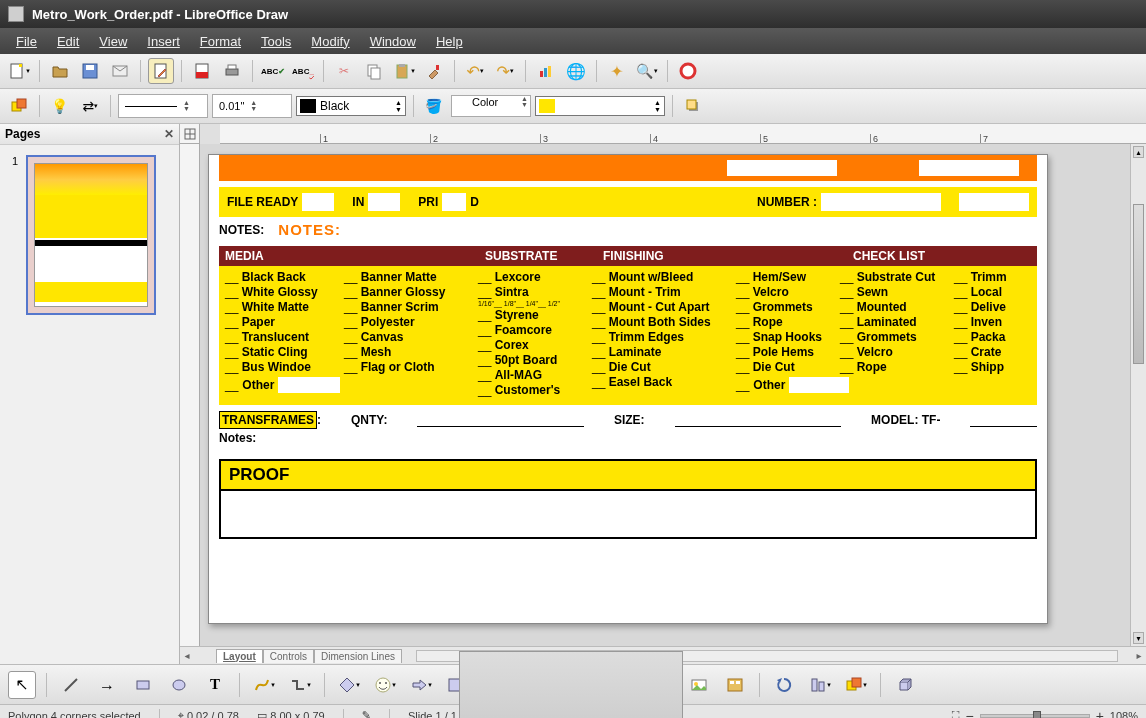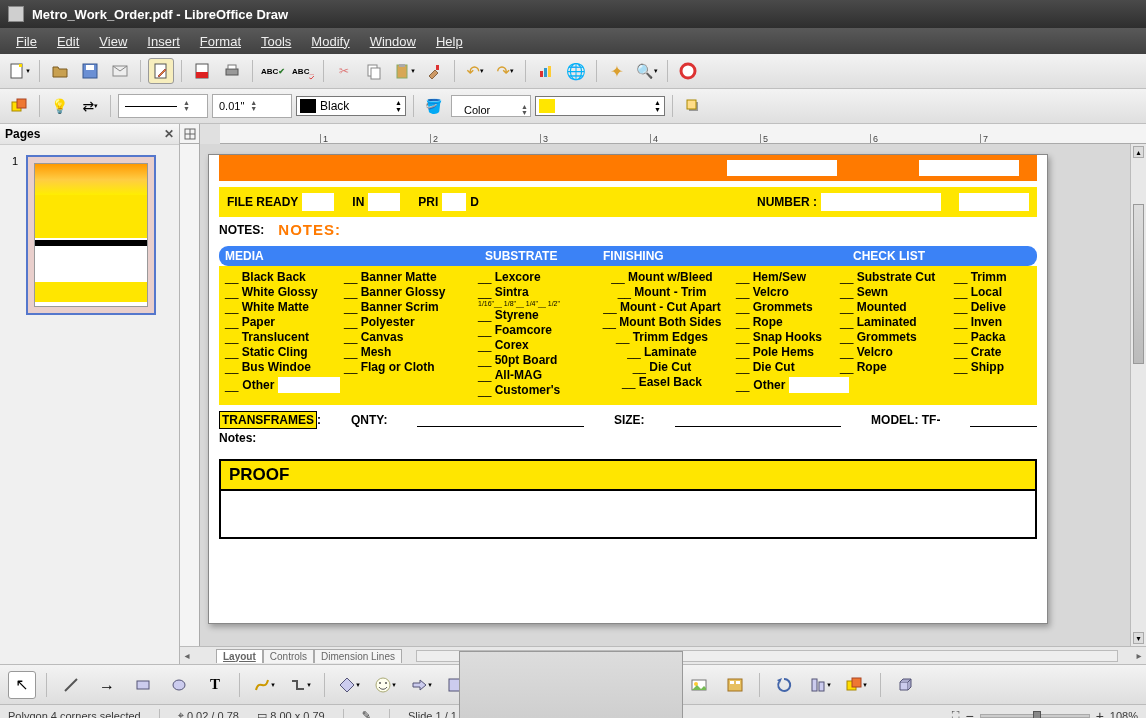--- a/index.html
+++ b/index.html
@@ -16,21 +16,21 @@
 
     
     .toolbar { background:linear-gradient(#f3f3f3,#dfdfdf); border-bottom:1px solid #bfbfbf; display:flex; align-items:center; padding:4px 6px; gap:4px; }
     .toolbar .btn { width:26px; height:26px; border:1px solid transparent; display:flex; align-items:center; justify-content:center; border-radius:3px; }
     .toolbar .sep { width:1px; height:22px; background:#bbb; margin:0 3px; }
     .spin { height:24px; display:flex; align-items:center; border:1px solid #aaa; background:#fff; padding:0 2px 0 6px; font-size:11px;}
     .spin .arrows { display:flex; flex-direction:column; margin-left:4px;}
     .spin .arrows span { font-size:7px; line-height:6px; color:#555; padding:0 2px;}
     .colorbox { width:56px; height:20px; border:1px solid #777; display:flex; align-items:center; gap:4px; padding:0 3px; background:#fff;}
     .swatch { width:16px; height:14px; }
-    .colordrop { width:90px; height:22px; border:1px solid #aaa; display:flex; align-items:flex-end; padding:0 12px; font-size:11px; background:#fff; position:relative;}
+    .colordrop { width:90px; height:22px; border:1px solid #aaa; display:flex; align-items:flex-start; padding:0 20px; font-size:11px; background:#fff; position:relative;}
     .colordrop .arrows { position:absolute; right:2px; display:flex; flex-direction:column;}
     .colordrop .arrows span { font-size:7px; line-height:6px; color:#555;}
 
     
     .main { display:flex; height:540px; }
 
     
     .pages { width:180px; background:#f0f0f0; border-right:1px solid #b4b4b4; display:flex; flex-direction:column;}
     .pages-hdr { display:flex; justify-content:space-between; align-items:center; padding:3px 5px; font-size:12px; font-weight:bold; border-bottom:1px solid #ccc; background:linear-gradient(#f7f7f7,#e4e4e4);}
     .pages-hdr .closebtn { font-size:12px; color:#555; cursor:default; }
@@ -63,21 +63,21 @@
     .doc .orange { background:#ff7a00; height:26px; margin:0 10px 6px; position:relative;}
     .doc .orange .wbox { position:absolute; background:#fff; height:16px; top:5px;}
     .doc .yellowrow { background:#ffe600; margin:0 10px; padding:6px 8px; font-weight:bold; display:flex; align-items:center; gap:18px; font-size:12px;text-align:center;}
     .doc .yellowrow .lab { display:flex; align-items:center; gap:4px;}
     .doc .yellowrow .box { background:#fff; border:none; width:32px; height:18px;}
     .doc .yellowrow .boxlg { width:120px;}
     .doc .yellowrow .boxmd { width:70px;}
     .doc .notes-row { display:flex; align-items:center; gap:10px; margin:2px 10px 6px; font-weight:bold; font-size:12px;}
     .doc .notes-lab { color:#ff7a00; background:#fff; font-size:15px; letter-spacing:1px; padding:2px 4px;}
 
-    .blackbar { background:#3b82f6; color:#fff; font-weight:bold; display:flex; margin:0 10px; font-size:12px; overflow:hidden;border-radius:9px;}
+    .blackbar { background:#7f1d1d; color:#fff; font-weight:bold; display:flex; margin:0 10px; font-size:12px; overflow:hidden;}
     .blackbar span { padding:3px 6px; }
 
     .optblock { background:#ffe600; margin:0 10px; padding:4px 6px 8px; display:flex; gap:4px; font-size:12px; font-weight:bold;}
     .optcol { display:flex; flex-direction:column; gap:1px;}
     .optline { white-space:nowrap;}
     .optline::before { content:"__ "; font-weight:normal;}
     .optother { display:flex; align-items:center; gap:4px; margin-top:2px;}
     .optother::before { content:"__ "; font-weight:normal;}
     .optother .box { background:#fff; height:16px; flex:1; min-width:60px;}
     .tiny { font-size:7px; font-weight:normal;}
@@ -428,21 +428,21 @@
               <div class="optline">Sintra</div>
               <div class="tiny">1/16"__ 1/8"__ 1/4"__ 1/2"</div>
               <div class="optline">Styrene</div>
               <div class="optline">Foamcore</div>
               <div class="optline">Corex</div>
               <div class="optline">50pt Board</div>
               <div class="optline">All-MAG</div>
               <div class="optline">Customer's</div>
             </div>
 
-            <div class="optcol" style="width:140px;text-align:center;">
+            <div class="optcol" style="width:140px;">
               <div class="optline">Mount w/Bleed</div>
               <div class="optline">Mount - Trim</div>
               <div class="optline">Mount - Cut Apart</div>
               <div class="optline">Mount Both Sides</div>
               <div class="optline">Trimm Edges</div>
               <div class="optline">Laminate</div>
               <div class="optline">Die Cut</div>
               <div class="optline">Easel Back</div>
             </div>
 

